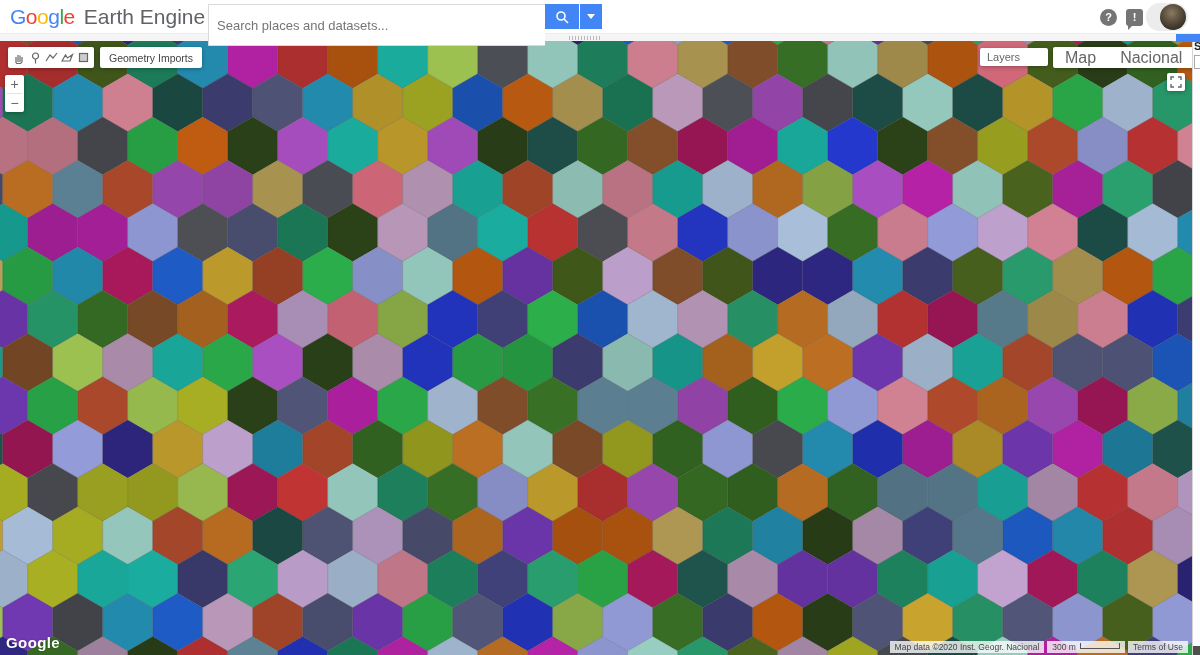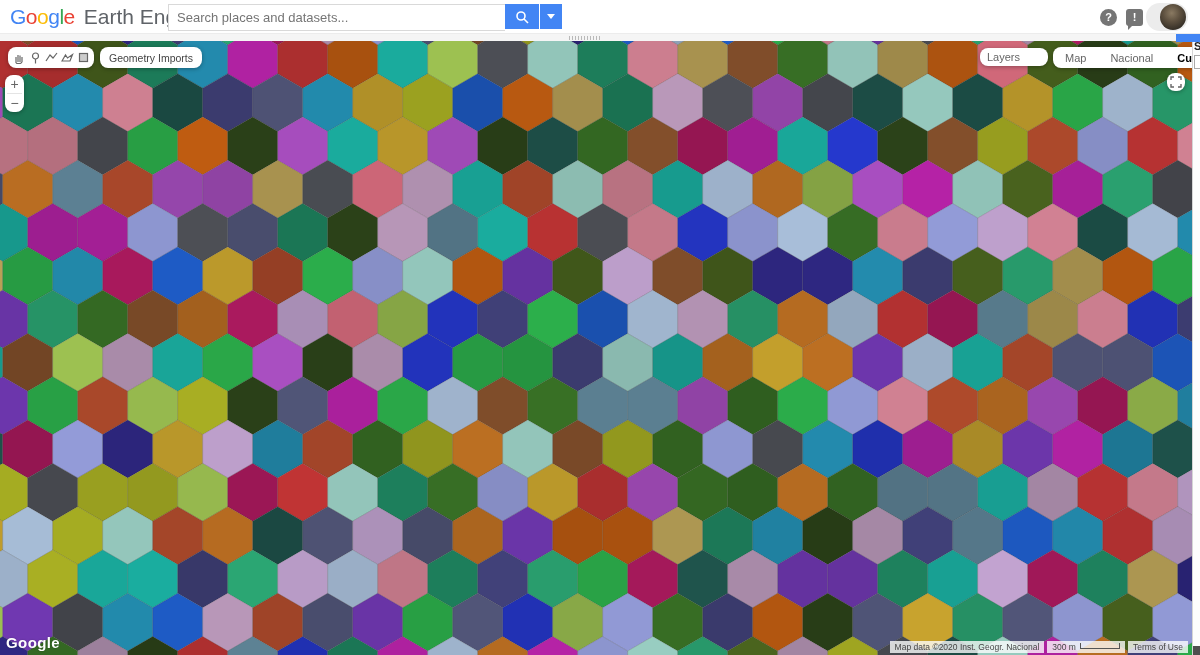--- a/index.html
+++ b/index.html
@@ -2,49 +2,49 @@
 <html><head>
 <meta charset="utf-8">
 <style>
   html,body{margin:0;padding:0;width:1200px;height:655px;overflow:hidden;
     font-family:"Liberation Sans","DejaVu Sans",sans-serif;background:#fff;}
   
   #header{position:absolute;left:0;top:0;width:1200px;height:33px;background:#fff;z-index:30;}
   #logo{position:absolute;left:10px;top:4px;height:26px;display:flex;align-items:center;font-size:21px;letter-spacing:-0.5px;}
   #logo .prod{color:#5f6368;margin-left:9px;letter-spacing:0;}
   #search-wrap{position:absolute;left:168px;top:4px;height:25px;display:flex;}
-  #search-input{width:337px;height:27px;box-sizing:border-box;border:1px solid #d9d9d9;border-right:none;
-    padding:0 8px;font-size:13px;color:#333;outline:none;font-family:inherit;}
+  #search-input{width:337px;height:42px;box-sizing:border-box;border:1px solid #d9d9d9;border-right:none;
+    padding:0 8px;font-size:13px;color:#333;outline:none;font-family:inherit;margin-left:40px;}
   #search-btn{width:34px;height:25px;background:#4285f4;border:none;display:flex;align-items:center;justify-content:center;cursor:pointer;}
   #search-divider{width:1px;height:25px;background:rgba(255,255,255,0.45);}
   #search-dd{width:22px;height:25px;background:#4285f4;border:none;display:flex;align-items:center;justify-content:center;cursor:pointer;}
   #search-dd .caret{width:0;height:0;border-left:4px solid transparent;border-right:4px solid transparent;border-top:5px solid #fff;}
   #hdr-right{position:absolute;right:12px;top:3px;height:28px;display:flex;align-items:center;gap:9px;}
   .hdr-ico{width:17px;height:17px;border-radius:50%;background:#757575;color:#fff;font-size:11px;font-weight:bold;
     display:flex;align-items:center;justify-content:center;cursor:pointer;}
   #feedback-ico{border-radius:3px;position:relative;}
   #feedback-ico:after{content:"";position:absolute;left:2px;bottom:-4px;border:3px solid transparent;border-top-color:#757575;border-left-color:#757575;}
   #avatar-pill{background:#ececec;border-radius:15px;height:28px;display:flex;align-items:center;padding:0 2px 0 14px;margin-left:-6px;}
   #avatar{width:26px;height:26px;border-radius:50%;background:radial-gradient(circle at 45% 35%,#8a7a62 0%,#5c4f3e 40%,#2b2721 85%);cursor:pointer;}
   
   #strip{position:absolute;left:0;top:33px;width:1200px;height:8px;background:#f5f5f5;border-top:1px solid #ececec;box-sizing:border-box;z-index:29;}
   #drag-handle{position:absolute;left:568px;top:2px;width:34px;height:4px;cursor:row-resize;
     background-image:radial-gradient(#b5b5b5 35%,transparent 40%);background-size:3px 2px;}
   #strip-blue{position:absolute;right:0;top:0;width:24px;height:8px;background:#4285f4;}
   
   #map{position:absolute;left:0;top:41px;width:1200px;height:614px;background:#e5e3df;overflow:hidden;}
   #hexes{position:absolute;left:0;top:0;}
-  .ctl{position:absolute;background:#fff;border-radius:8px;box-shadow:0 1px 4px rgba(0,0,0,0.3);}
+  .ctl{position:absolute;background:#fff;border-radius:2px;box-shadow:0 1px 4px rgba(0,0,0,0.3);}
   #tools-box{left:8px;top:6px;height:21px;display:flex;align-items:center;padding:0 3px;}
   .tool-btn{width:16px;height:21px;display:flex;align-items:center;justify-content:center;cursor:pointer;}
   .tool-btn svg{stroke:#666;fill:none;stroke-width:1.2;}
   #geom-btn{left:100px;top:6px;height:21px;display:flex;align-items:center;padding:0 9px;font-size:10.5px;color:#444;cursor:pointer;}
   #layers-box{left:980px;top:7px;width:68px;height:18px;display:flex;align-items:center;padding-left:7px;box-sizing:border-box;font-size:11px;color:#666;cursor:pointer;}
   #basemap-box{left:1053px;top:6px;height:21px;display:flex;align-items:center;}
-  .bm-tab{padding:12px 12px;font-size:11px;color:#666;height:35px;display:flex;align-items:center;cursor:pointer;}
+  .bm-tab{padding:12px 12px;font-size:16px;color:#666;height:35px;display:flex;align-items:center;cursor:pointer;}
   .bm-tab.active{color:#000;font-weight:bold;}
   #zoom-box{left:5px;top:34px;width:19px;display:flex;flex-direction:column;}
   .zoom-btn{height:18px;display:flex;align-items:center;justify-content:center;font-size:14px;color:#666;cursor:pointer;}
   #zoom-div{height:1px;background:#e4e4e4;margin:0 2px;}
   #fs-btn{left:1167px;top:32px;width:18px;height:18px;display:flex;align-items:center;justify-content:center;cursor:pointer;}
   #watermark{position:absolute;left:6px;bottom:4px;color:#fff;font-size:15px;font-weight:bold;letter-spacing:0.4px;
     text-shadow:0 0 2px rgba(0,0,0,0.25);}
   #attr-row{position:absolute;right:12px;bottom:2px;display:flex;gap:3px;align-items:stretch;font-size:8.5px;color:#444;margin-top:48px;}
   .attr-box{background:rgba(255,255,255,0.78);padding:1px 5px;display:flex;align-items:center;gap:4px;white-space:nowrap;}
   #scale-bar{width:38px;height:5px;border-left:1px solid #555;border-right:1px solid #555;border-bottom:1px solid #555;margin-bottom:2px;}

